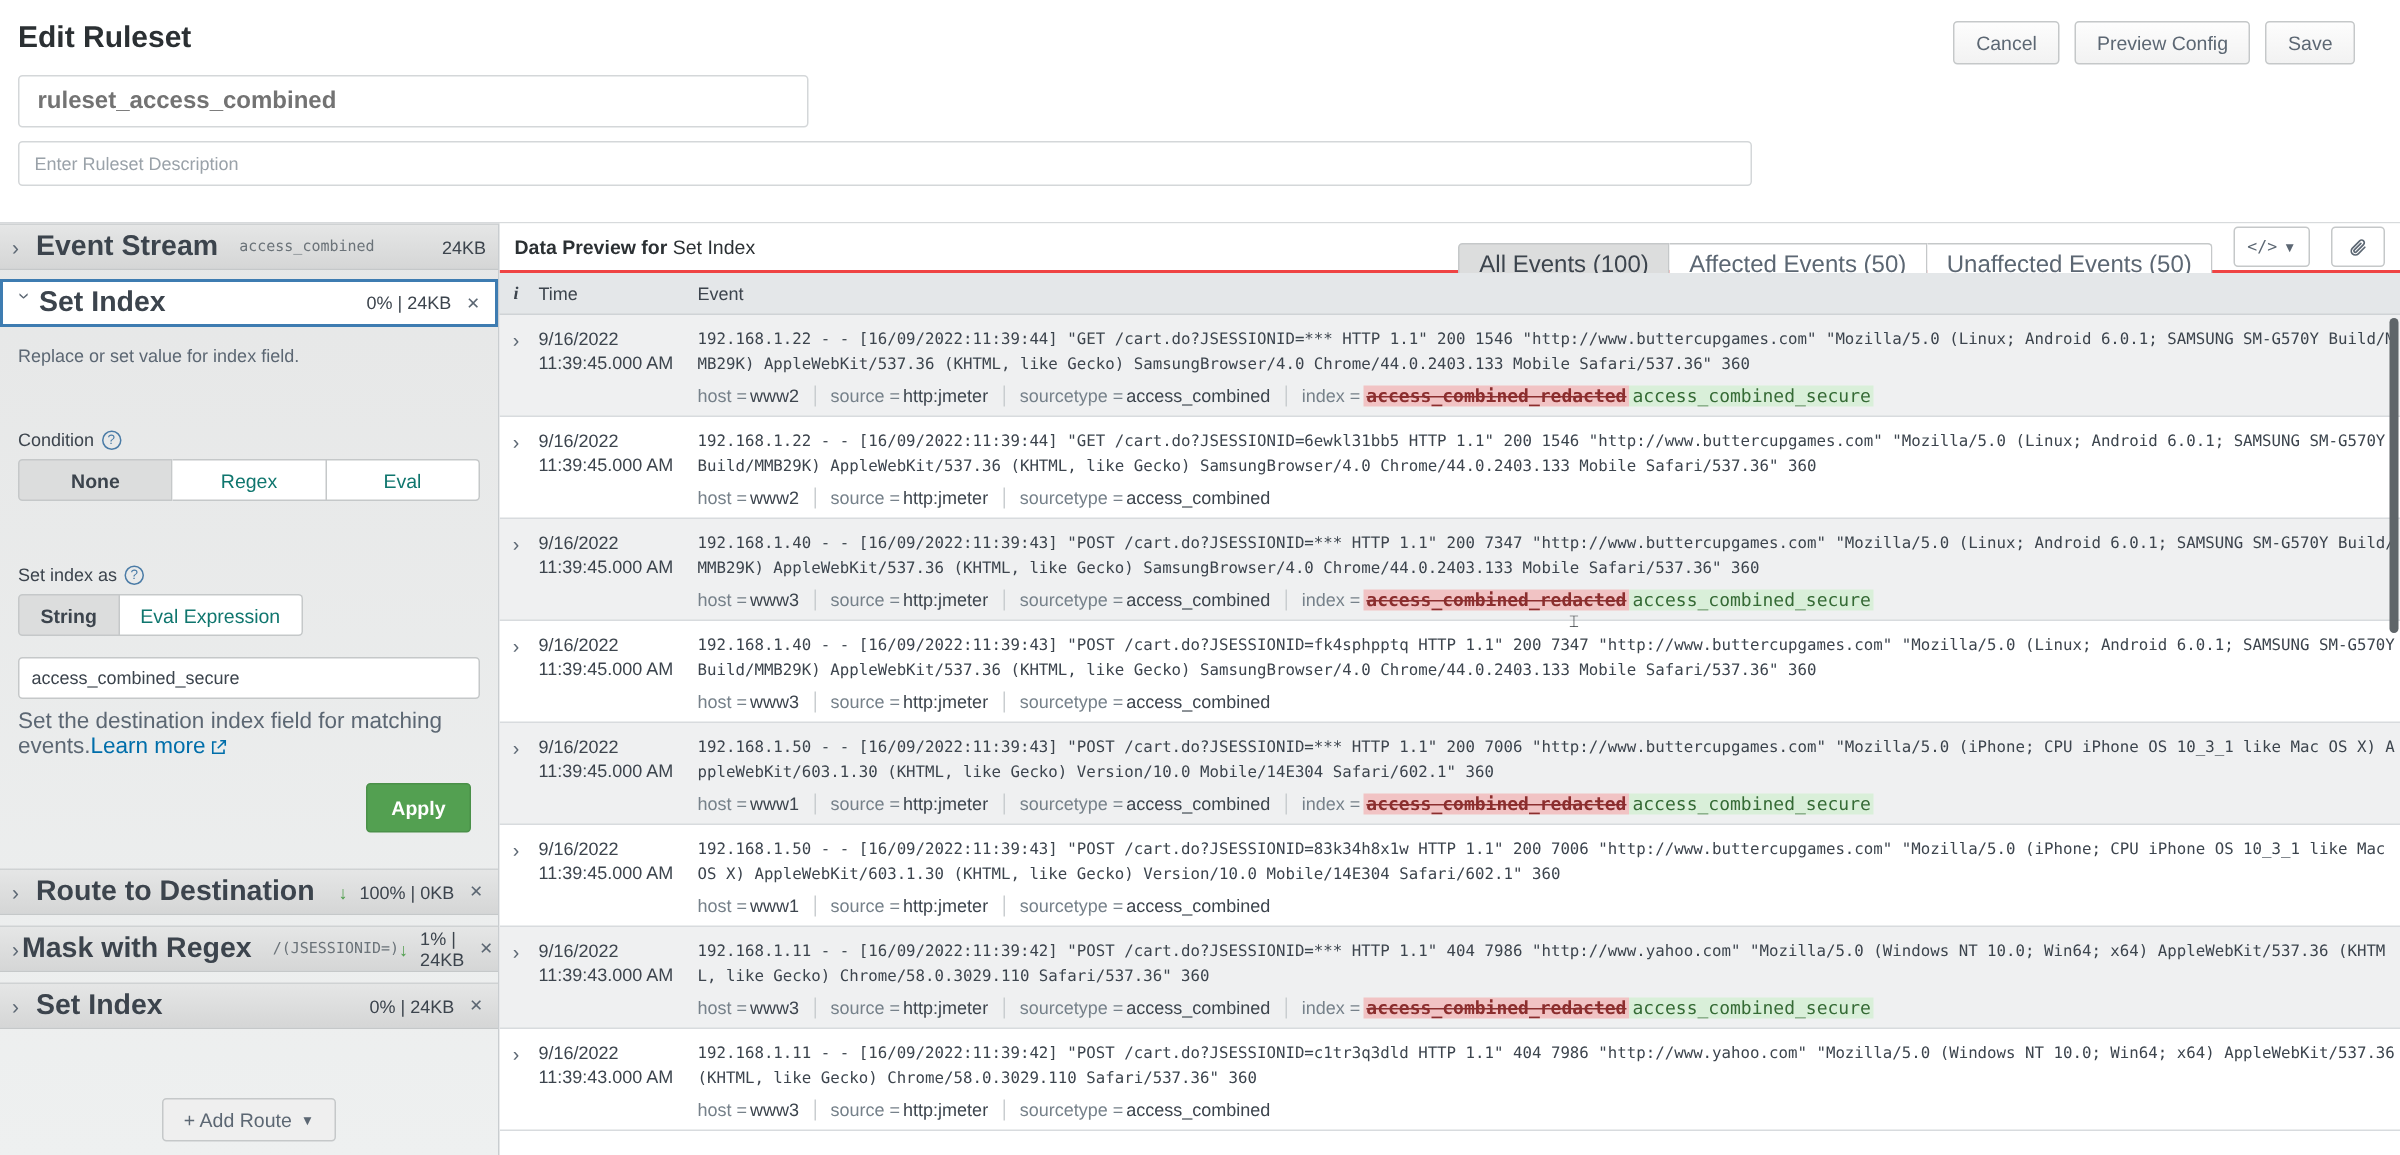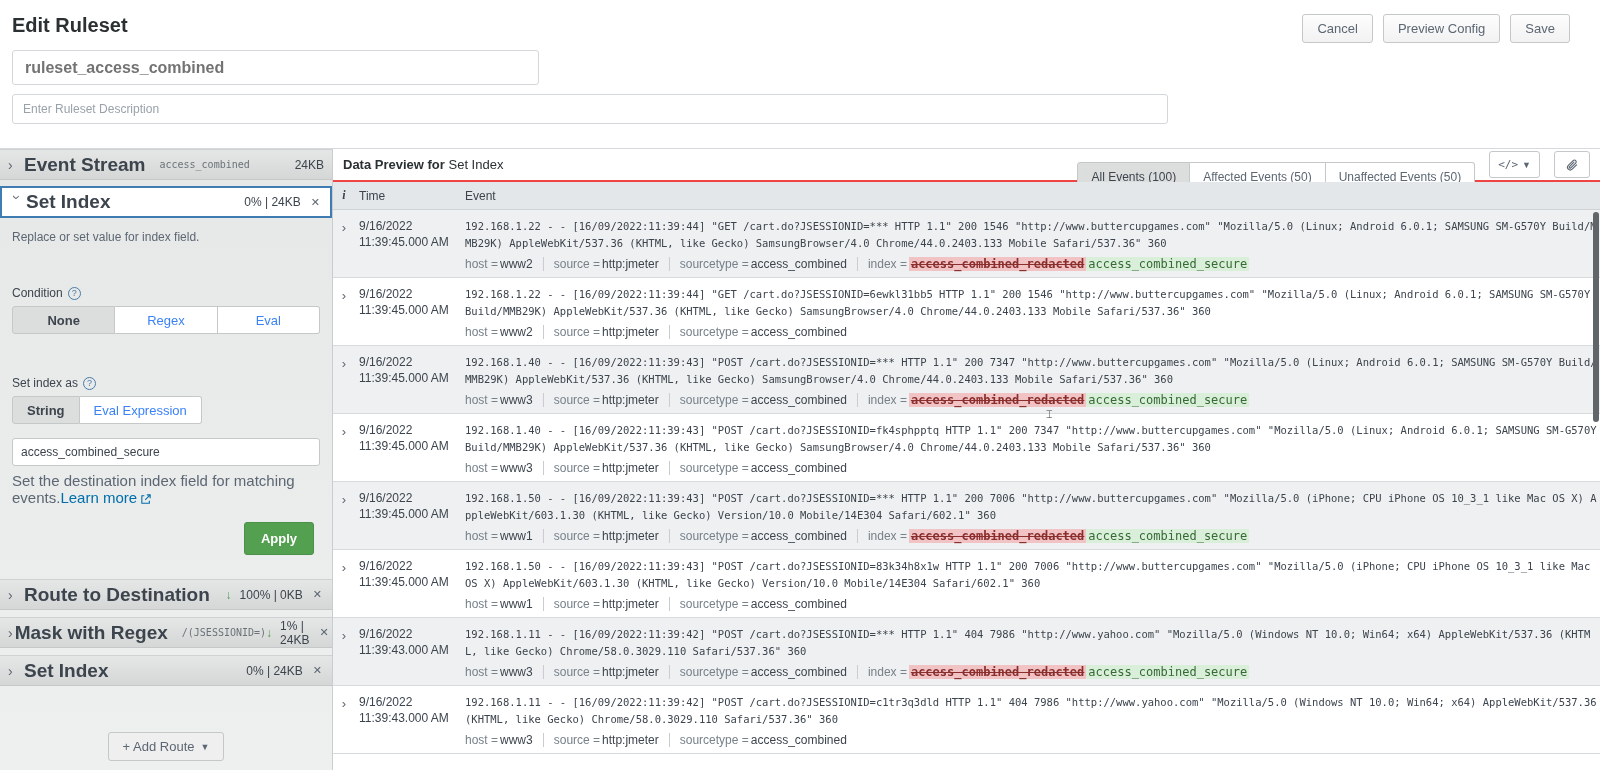--- a/index.html
+++ b/index.html
@@ -42,21 +42,21 @@
     border:2px solid #3e7cb1; margin-top:6px; cursor:pointer; }
   .chev-open { display:inline-block; transform:rotate(90deg); font-size:14px; color:#5c6773; width:14px; }
 
   .panel-body { padding:12px 12px 14px 12px; }
   .panel-desc { font-size:12px; color:#5c6773; margin-bottom:12px; }
   .field-label { font-size:12px; color:#3c444d; margin-bottom:6px; display:flex; align-items:center; gap:5px;margin-top:42px; }
   .help-icon { width:13px; height:13px; border:1px solid #4a7ba6; color:#4a7ba6; border-radius:50%;
     font-size:9px; display:inline-flex; align-items:center; justify-content:center; cursor:pointer; }
   .seg { display:flex; margin-bottom:14px; }
   .seg button { height:28px; background:#fff; border:1px solid #c5c8c9; border-left-width:0;
-    font-size:13px; color:#3b82f6; cursor:pointer; padding:0 14px; font-family:"Liberation Sans",sans-serif; }
+    font-size:13px; color:#0f766e; cursor:pointer; padding:0 14px; font-family:"Liberation Sans",sans-serif; }
   .seg button:first-child { border-left-width:1px; border-radius:3px 0 0 3px; }
   .seg button:last-child { border-radius:0 3px 3px 0; }
   .seg button.sel { background:#dcdddd; color:#3c444d;font-weight:bold; }
   .seg.grow button { flex:1; }
   .text-input { width:308px; height:28px; border:1px solid #c5c8c9; border-radius:3px; padding:0 8px;
     font-size:12px; color:#3c444d; background:#fff; font-family:"Liberation Sans",sans-serif; }
   .helper { font-size:15px; color:#5c6773; margin-top:6px; }
   .helper a { color:#006eaa; text-decoration:none; cursor:pointer; }
   .apply-row { display:flex; justify-content:flex-end; margin-top:16px; padding-right:6px; }
   .apply-btn { background:#53a051; color:#fff; border:1px solid #4a9049; border-radius:3px;
@@ -68,21 +68,21 @@
     font-size:13px; color:#5c6773; cursor:pointer; display:inline-flex; align-items:center; gap:6px; }
   .caret { font-size:9px; color:#5c6773; }
 
   
   .preview-header { height:33px; display:flex; align-items:center; padding:0 10px; background:#fff;
     border-bottom:2px solid #ef4444; flex:0 0 33px; }
   .preview-title { font-size:13px; color:#2b3033; }
   .preview-title b { font-weight:bold; }
   .ph-right { margin-left:auto; display:flex; align-items:center; gap:14px; }
   .tabs { display:flex; }
-  .tabs .tab { height:29px; background:#fff; border:1px solid #c5c8c9; border-left-width:0; font-size:12px;
+  .tabs .tab { height:29px; background:#fff; border:1px solid #c5c8c9; border-left-width:0; font-size:16px;
     color:#5c6773; padding:0 13px; display:flex; align-items:center; cursor:pointer; white-space:nowrap;margin-top:24px; }
   .tabs .tab:first-child { border-left-width:1px; border-radius:3px 0 0 3px; }
   .tabs .tab:last-child { border-radius:0 3px 3px 0; }
   .tabs .tab.sel { background:#dcdddd; color:#3c444d; }
   .icon-btn { height:27px; min-width:36px; padding:0 8px; background:#fff; border:1px solid #c5c8c9;
     border-radius:3px; display:inline-flex; align-items:center; justify-content:center; gap:4px;
     font-size:11px; color:#5c6773; cursor:pointer; }
   .icon-btn .code { font-family:"DejaVu Sans Mono",monospace; font-size:11px; }
 
   

